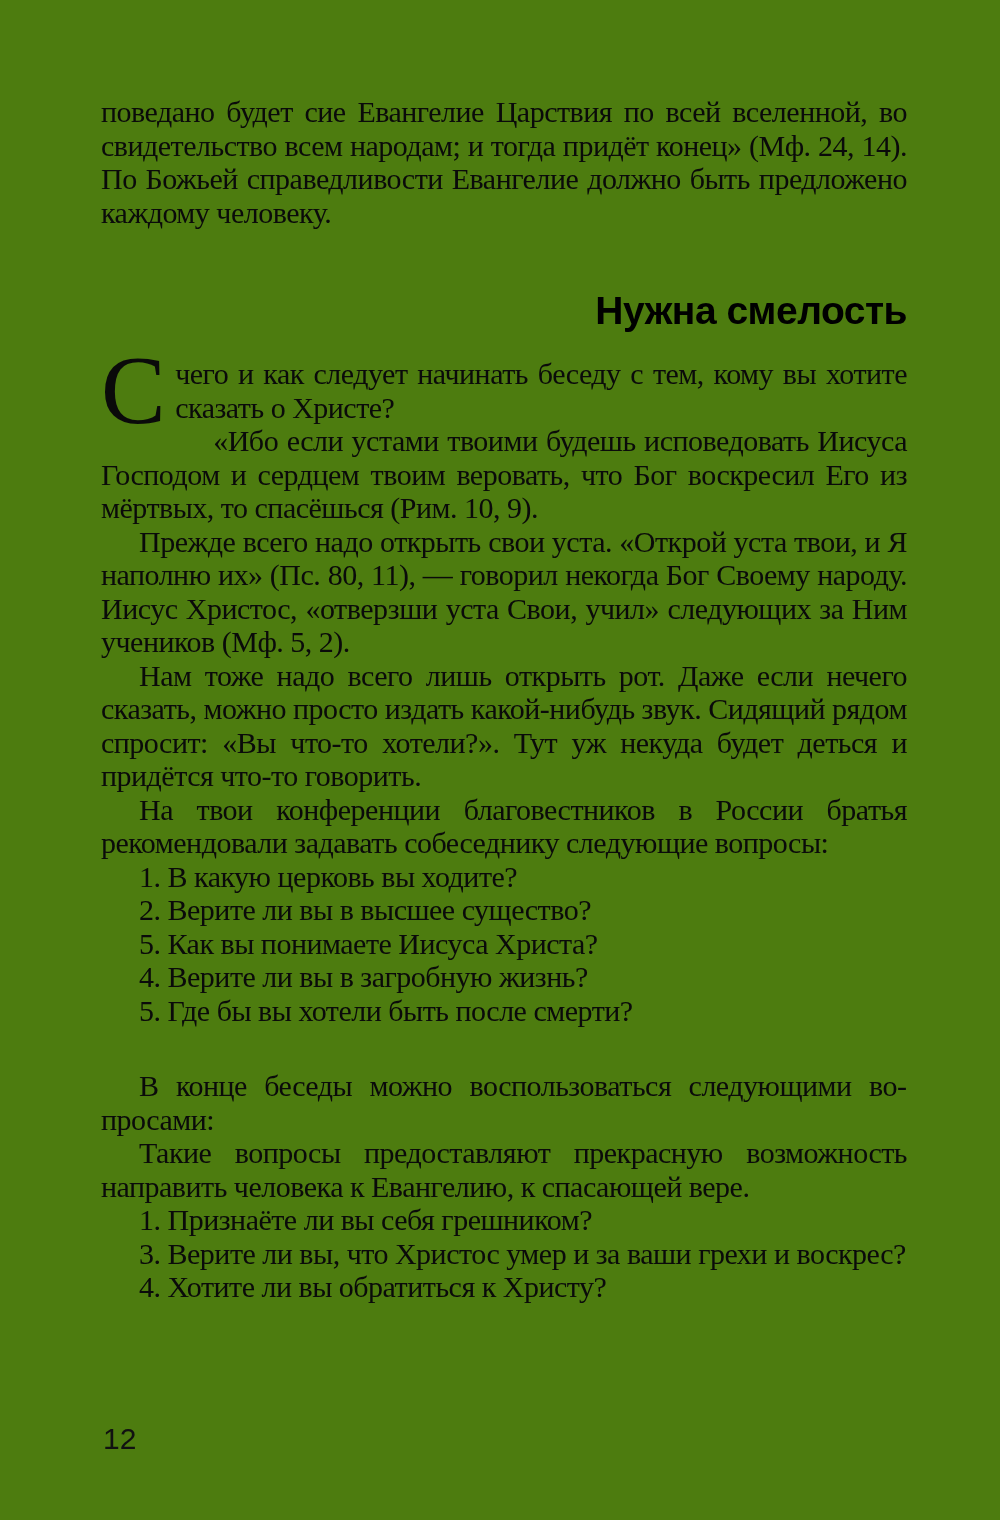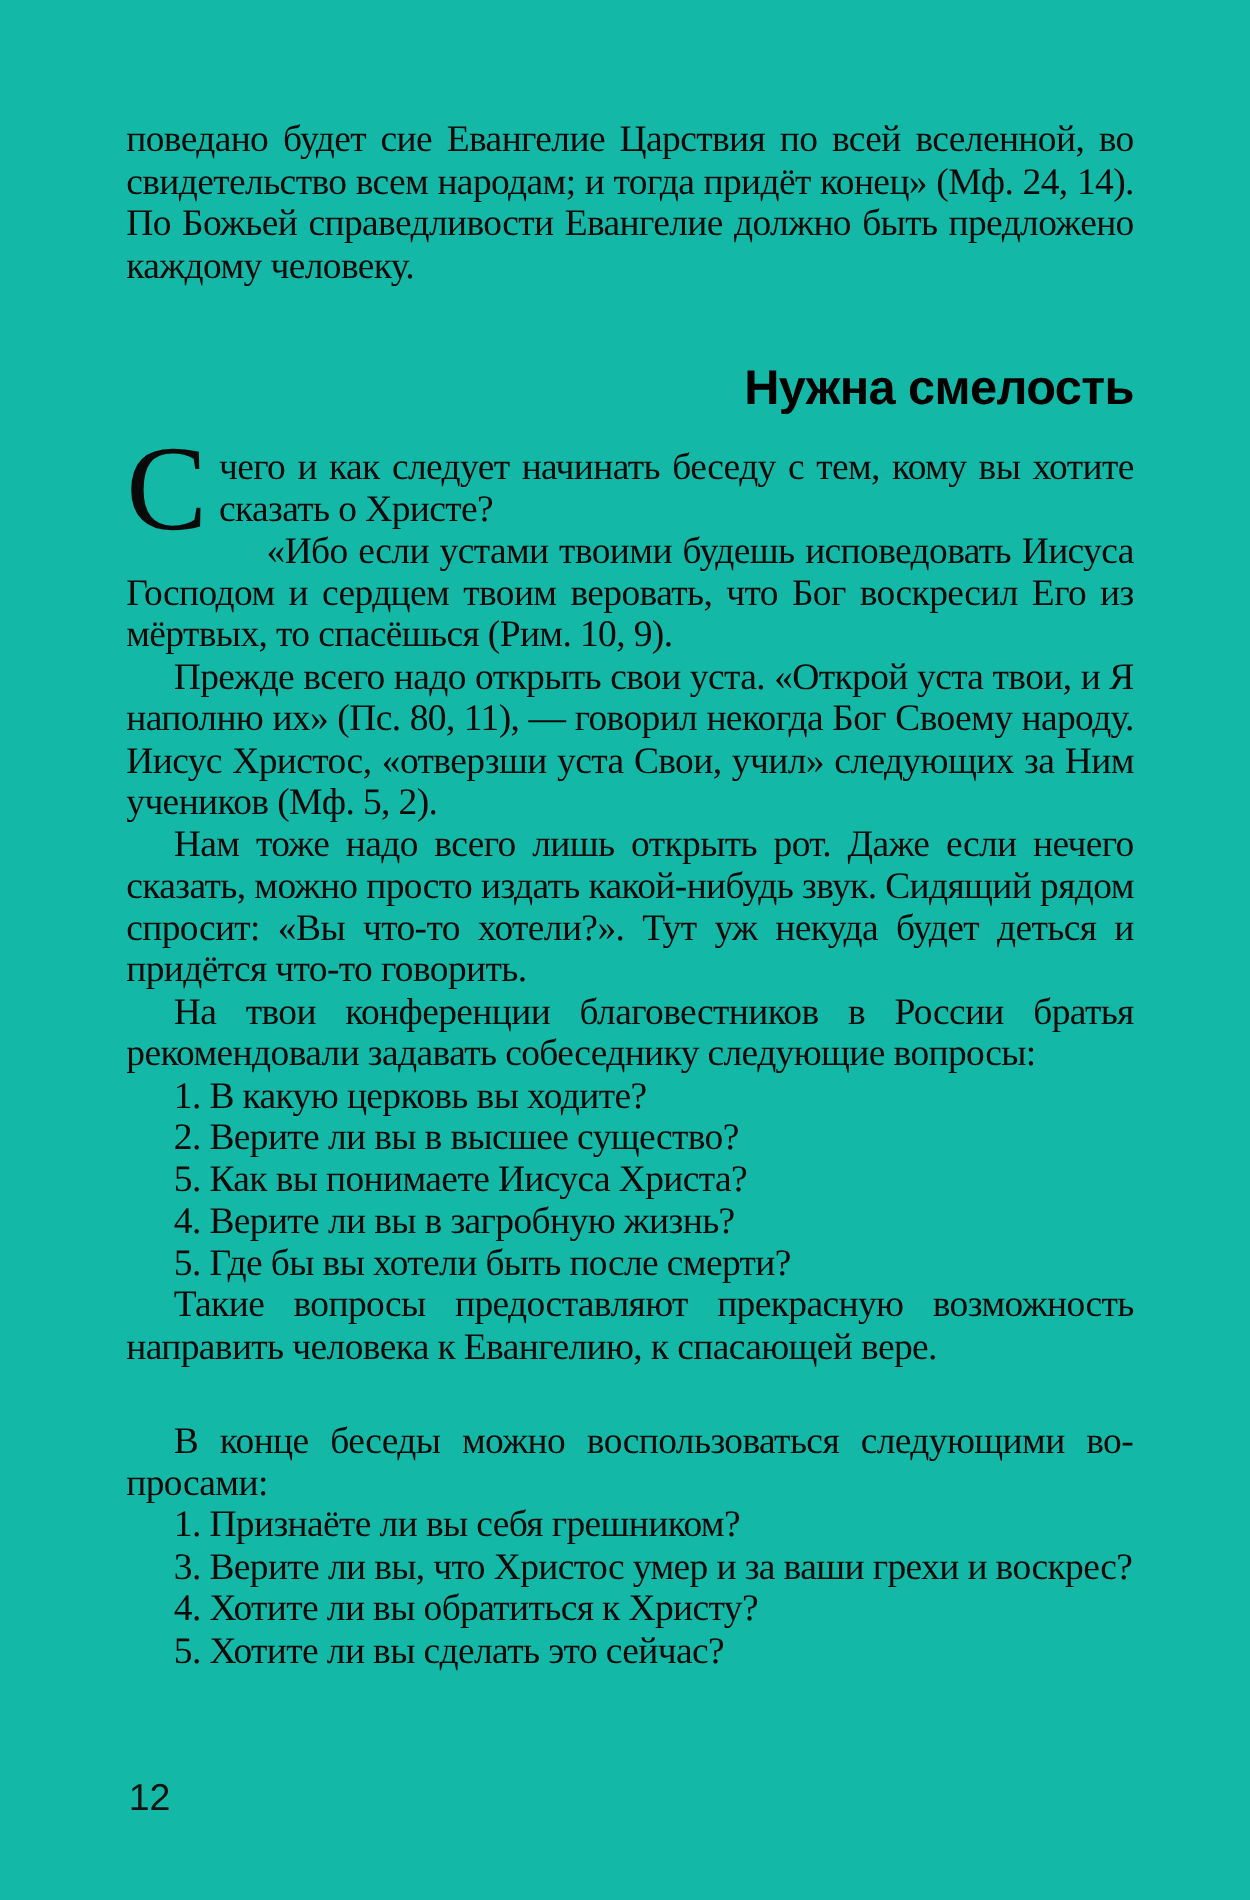--- a/index.html
+++ b/index.html
@@ -1,20 +1,20 @@
 <!DOCTYPE html>
 <html lang="ru"><head>
 <meta charset="utf-8">
 <style>
   html, body { margin: 0; padding: 0; }
   .page {
     position: relative;
     width: 1000px;
     height: 1520px;
-    background: #14b8a6;
+    background: #4d7c0f;
     color: #0a0a0a;
     overflow: hidden;
   }
   .text-block {
     position: absolute;
     left: 101px;
     top: 95px;
     width: 806px;
   }
   .para {
@@ -74,27 +74,26 @@
     <p class="para">На твои конференции благовестников в России братья рекомендовали задавать собеседнику следующие вопросы:</p>
 
     <div>
       <p class="para">1. В какую церковь вы ходите?</p>
       <p class="para">2. Верите ли вы в высшее существо?</p>
       <p class="para">5. Как вы понимаете Иисуса Христа?</p>
       <p class="para">4. Верите ли вы в загробную жизнь?</p>
       <p class="para">5. Где бы вы хотели быть после смерти?</p>
     </div>
 
+    <p class="para gap-before">В конце беседы можно воспользоваться следующими во­просами:</p>
+
     <p class="para">Такие вопросы предоставляют прекрасную возможность направить человека к Евангелию, к спасающей вере.</p>
-
-    <p class="para gap-before">В конце беседы можно воспользоваться следующими во­просами:</p>
 
     <div>
       <p class="para">1. Признаёте ли вы себя грешником?</p>
       <p class="para">3. Верите ли вы, что Христос умер и за ваши грехи и вос­крес?</p>
       <p class="para">4. Хотите ли вы обратиться к Христу?</p>
-      <p class="para">5. Хотите ли вы сделать это сейчас?</p>
     </div>
 
   </main>
 
   <span class="page-number">12</span>
 </div>
 
 </body></html>

